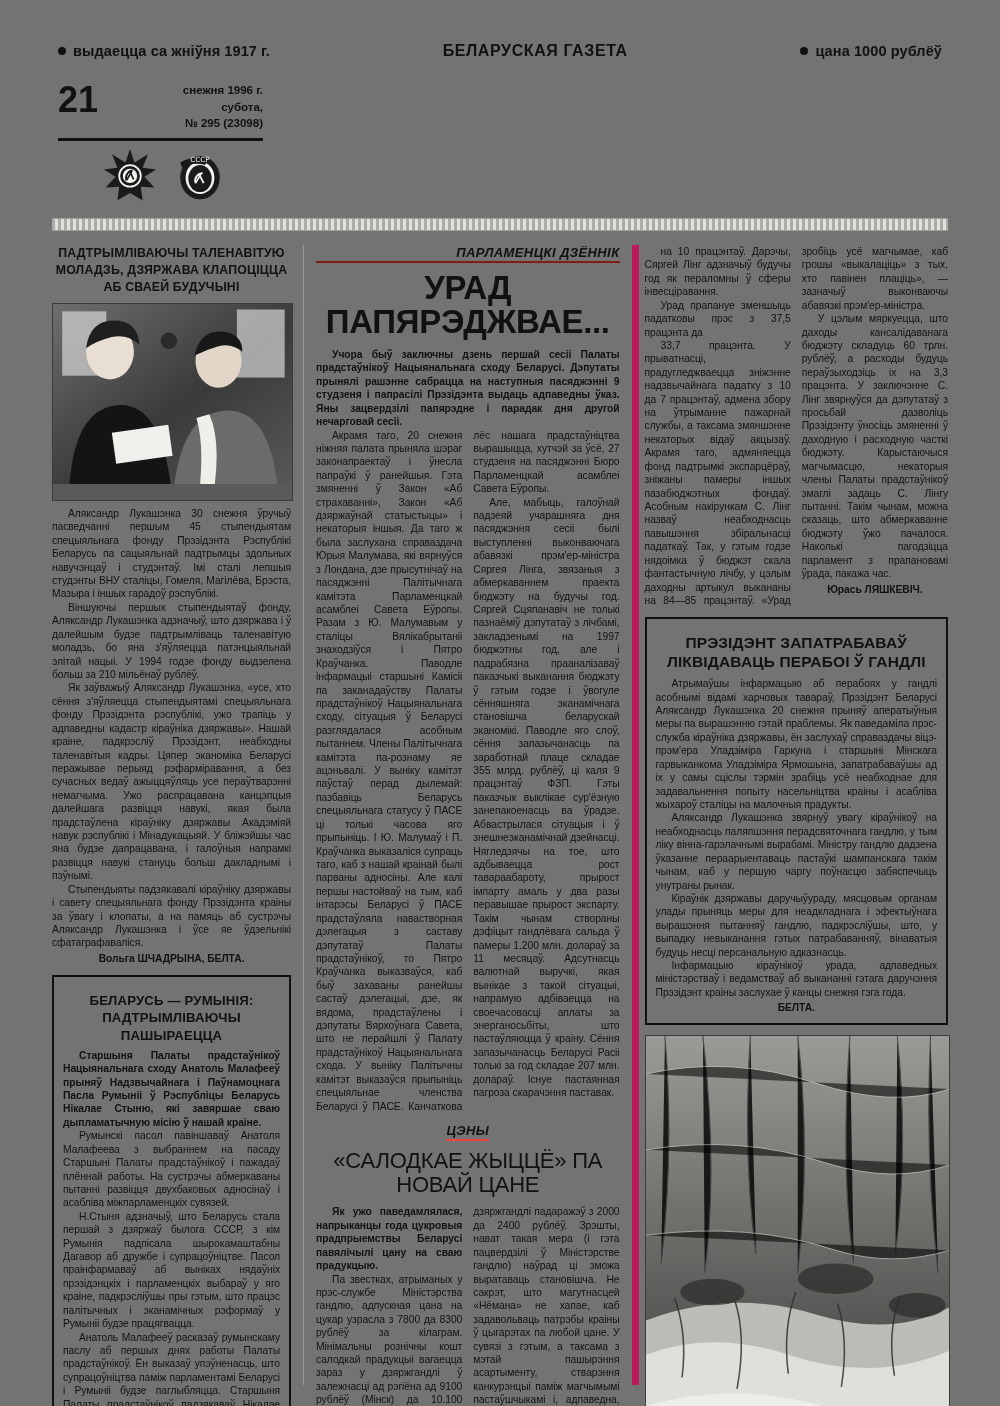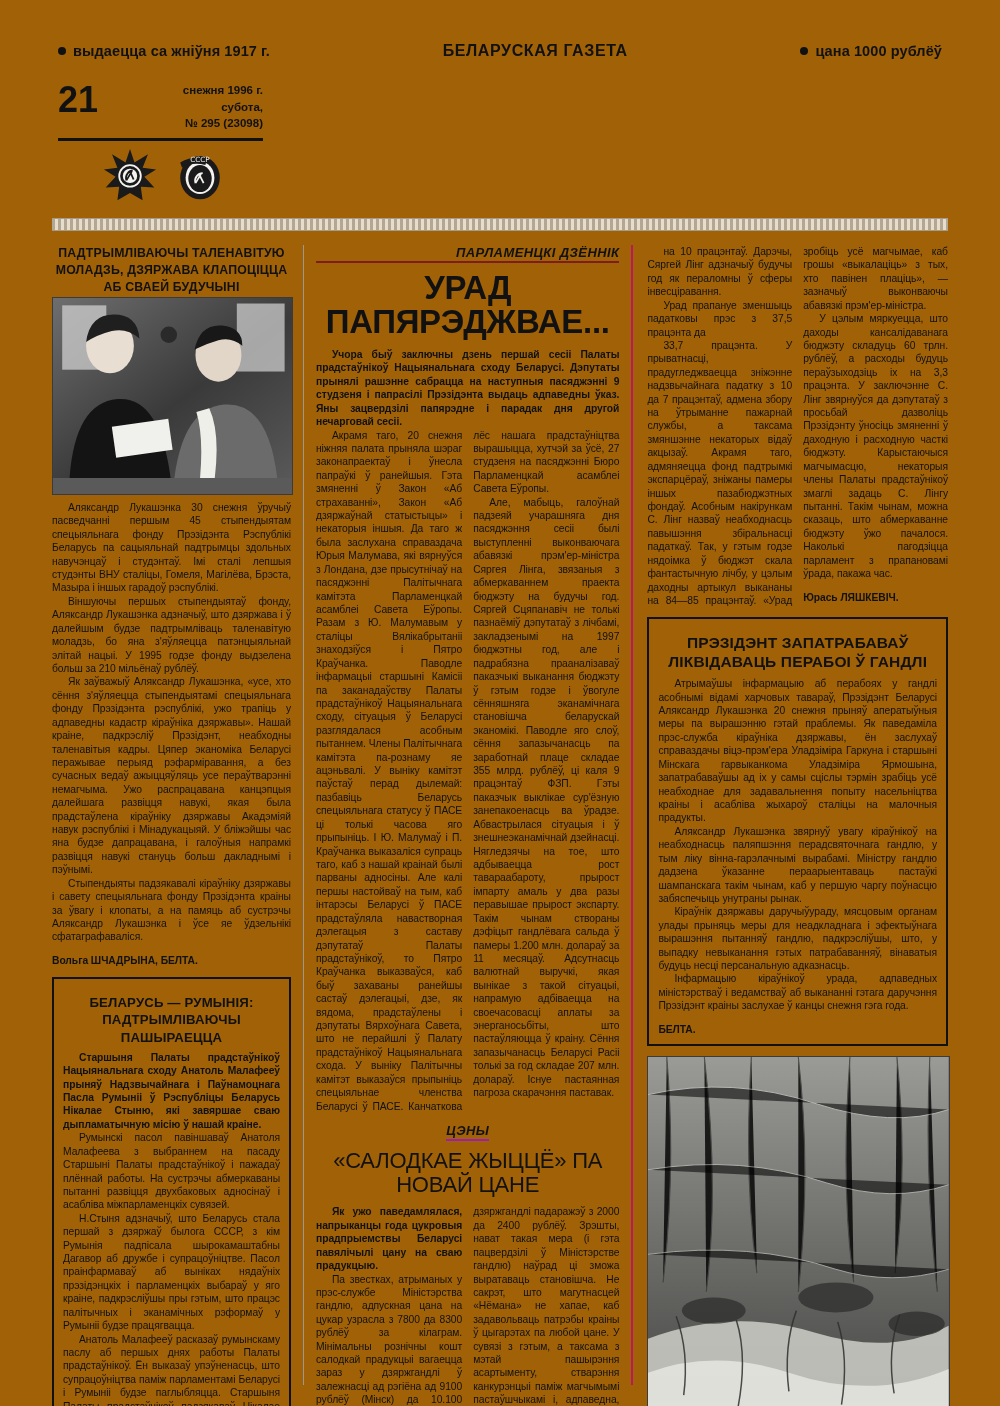--- a/index.html
+++ b/index.html
@@ -7,21 +7,21 @@
     width:1000px;height:1406px;
     background:#f2f1ee;
     font-family:"Liberation Sans", sans-serif;
     color:#111;
     overflow:hidden;
     position:relative;
   }
   .page{
     position:absolute;inset:0;
     padding:0;
-    background:#a16207;
+    background:#737373;
   }
 
   
   .topbar{
     display:flex;align-items:center;justify-content:space-between;
     padding:42px 58px 4px 58px;
     font-size:14.5px;font-weight:bold;letter-spacing:.1px;
   }
   .topbar .left,.topbar .right{display:flex;align-items:center;gap:7px;}
   .bullet{width:8px;height:8px;border-radius:50%;background:#111;display:inline-block;}
@@ -67,30 +67,30 @@
 
   
   .cols{
     display:flex;gap:0;
     padding:14px 52px 0 52px;
     height:1140px;
   }
   .col{box-sizing:border-box;}
   .col1{width:268px;padding-right:12px;}
   .col2{width:350px;padding:0 12px;border-left:1px solid #9a9890;}
-  .col3{width:338px;padding-left:14px;border-left:2px solid #be185d;}
+  .col3{width:338px;padding-left:6px;border-left:7px solid #be185d;}
 
   
   .hl-box{
     text-align:center;font-weight:bold;font-size:12.3px;line-height:1.38;
-    letter-spacing:.2px;margin-bottom:1px;
+    letter-spacing:.2px;margin-bottom:7px;
   }
   .kicker{
     text-align:center;font-style:italic;font-weight:bold;font-size:13px;
-    letter-spacing:.4px;border-bottom:2px solid #a21caf;display:block;
+    letter-spacing:.4px;border-bottom:2px solid #ef4444;display:block;
     margin:0 auto 8px auto;padding-bottom:1px;width:max-content;
   }
   .kicker.wide{width:auto;display:block;border-bottom:2px solid #7f1d1d;}
   .bighead{
     text-align:center;font-weight:bold;
     font-size:33px;line-height:1.03;letter-spacing:-.3px;
     margin:4px 0 9px 0;
   }
   .midhead{
     text-align:center;font-weight:normal;font-size:22px;line-height:1.1;
@@ -101,21 +101,21 @@
     margin:7px 0 5px 0;letter-spacing:.15px;
   }
 
   
   p.t{
     margin:0 0 0 0;text-indent:16px;text-align:justify;
     font-size:10.3px;line-height:1.305;letter-spacing:-.05px;
     hyphens:auto;
   }
   p.t.lead{font-weight:bold;}
-  p.t.sig{text-align:left;font-weight:bold;text-indent:0;margin-top:10px;}
+  p.t.sig{text-align:center;font-weight:bold;text-indent:0;margin-top:2px;}
   .two{column-count:2;column-gap:11px;}
   .two p.t{ }
   .photo{
     width:100%;background:#5a5a5a;position:relative;overflow:hidden;
     border:1px solid #3b3b3b;margin-bottom:6px;
   }
   .frame{border:2px solid #111;padding:8px 9px 8px 9px;margin:10px 0;}
 
   
   .ph-top{height:196px;}
@@ -201,21 +201,21 @@
           <rect x="64" y="140" width="62" height="34" fill="#f0f0ec" transform="rotate(-8 64 140)"></rect>
           <ellipse cx="180" cy="62" rx="25" ry="29" fill="#e2d6c8"></ellipse>
           <path d="M154 56 q6 -28 30 -26 q22 2 22 22 q-12 -10 -26 -6 q-14 4 -26 10 z" fill="#181818"></path>
           <path d="M132 196 q10 -76 54 -80 q48 -4 58 80 z" fill="#6b6b6b"></path>
           <path d="M170 120 q12 26 6 76 l-16 0 q4 -46 -4 -72 z" fill="#efefe9"></path>
           <circle cx="126" cy="40" r="9" fill="#2a2a2a"></circle>
         </svg>
       </div>
 
       <p class="t">Аляксандр Лукашэнка 30 снежня ўручыў пасведчанні першым 45 стыпендыятам спецыяльнага фонду Прэзідэнта Рэспублікі Беларусь па сацыяльнай падтрымцы здольных навучэнцаў і студэнтаў. Імі сталі лепшыя студэнты ВНУ сталіцы, Гомеля, Магілёва, Брэста, Мазыра і іншых гарадоў рэспублікі.</p>
-      <p class="t">Віншуючы першых стыпендыятаў фонду, Аляксандр Лукашэнка адзначыў, што дзяржава і ў далейшым будзе падтрымліваць таленавітую моладзь, бо яна з'яўляецца патэнцыяльнай элітай нацыі. У 1995 годзе фонду выдзелена больш за 210 мільёнаў рублёў.</p>
+      <p class="t">Віншуючы першых стыпендыятаў фонду, Аляксандр Лукашэнка адзначыў, што дзяржава і ў далейшым будзе падтрымліваць таленавітую моладзь, бо яна з'яўляецца патэнцыяльнай элітай нацыі. У 1994 годзе фонду выдзелена больш за 210 мільёнаў рублёў.</p>
       <p class="t">Як заўважыў Аляксандр Лукашэнка, «усе, хто сёння з'яўляецца стыпендыятамі спецыяльнага фонду Прэзідэнта рэспублікі, ужо трапіць у адпаведны кадастр кіраўніка дзяржавы». Нашай краіне, падкрэсліў Прэзідэнт, неабходны таленавітыя кадры. Цяпер эканоміка Беларусі перажывае перыяд рэфармiравання, а без сучасных ведаў ажыццяўляць усе пераўтварэнні немагчыма. Ужо распрацавана канцэпцыя далейшага развіцця навукі, якая была прадстаўлена кіраўніку дзяржавы Акадэміяй навук рэспублікі і Мінадукацыяй. У бліжэйшы час яна будзе дапрацавана, і галоўныя напрамкі развіцця навукі стануць больш дакладнымі і пэўнымі.</p>
       <p class="t">Стыпендыяты падзякавалі кіраўніку дзяржавы і савету спецыяльнага фонду Прэзідэнта краіны за ўвагу і клопаты, а на памяць аб сустрэчы Аляксандр Лукашэнка і ўсе яе ўдзельнікі сфатаграфаваліся.</p>
       <p class="t sig">Вольга ШЧАДРЫНА, БЕЛТА.</p>
 
       <div class="frame">
         <div class="boxhead">БЕЛАРУСЬ — РУМЫНІЯ: ПАДТРЫМЛІВАЮЧЫ ПАШЫРАЕЦЦА</div>
         <p class="t lead">Старшыня Палаты прадстаўнікоў Нацыянальнага сходу Анатоль Малафееў прыняў Надзвычайнага і Паўнамоцнага Пасла Румыніі ў Рэспубліцы Беларусь Нікалае Стыню, які завяршае сваю дыпламатычную місію ў нашай краіне.</p>
         <p class="t">Румынскі пасол павіншаваў Анатоля Малафеева з выбраннем на пасаду Старшыні Палаты прадстаўнікоў і пажадаў плённай работы. На сустрэчы абмеркаваны пытанні развіцця двухбаковых адносінаў і асабліва міжпарламенцкіх сувязей.</p>
         <p class="t">Н.Стыня адзначыў, што Беларусь стала першай з дзяржаў былога СССР, з кім Румынія падпісала шырокамаштабны Дагавор аб дружбе і супрацоўніцтве. Пасол праінфармаваў аб выніках нядаўніх прэзідэнцкіх і парламенцкіх выбараў у яго краіне, падкрэсліўшы пры гэтым, што працэс палітычных і эканамічных рэформаў у Румыніі будзе працягвацца.</p>
         <p class="t">Анатоль Малафееў расказаў румынскаму паслу аб першых днях работы Палаты прадстаўнікоў. Ён выказаў упэўненасць, што супрацоўніцтва паміж парламентамі Беларусі і Румыніі будзе паглыбляцца. Старшыня Палаты прадстаўнікоў падзякаваў Нікалае Стыні за яго работу ў Беларусі і ўклад у развіццё дружбы паміж беларускім і румынскім народамі.</p>

